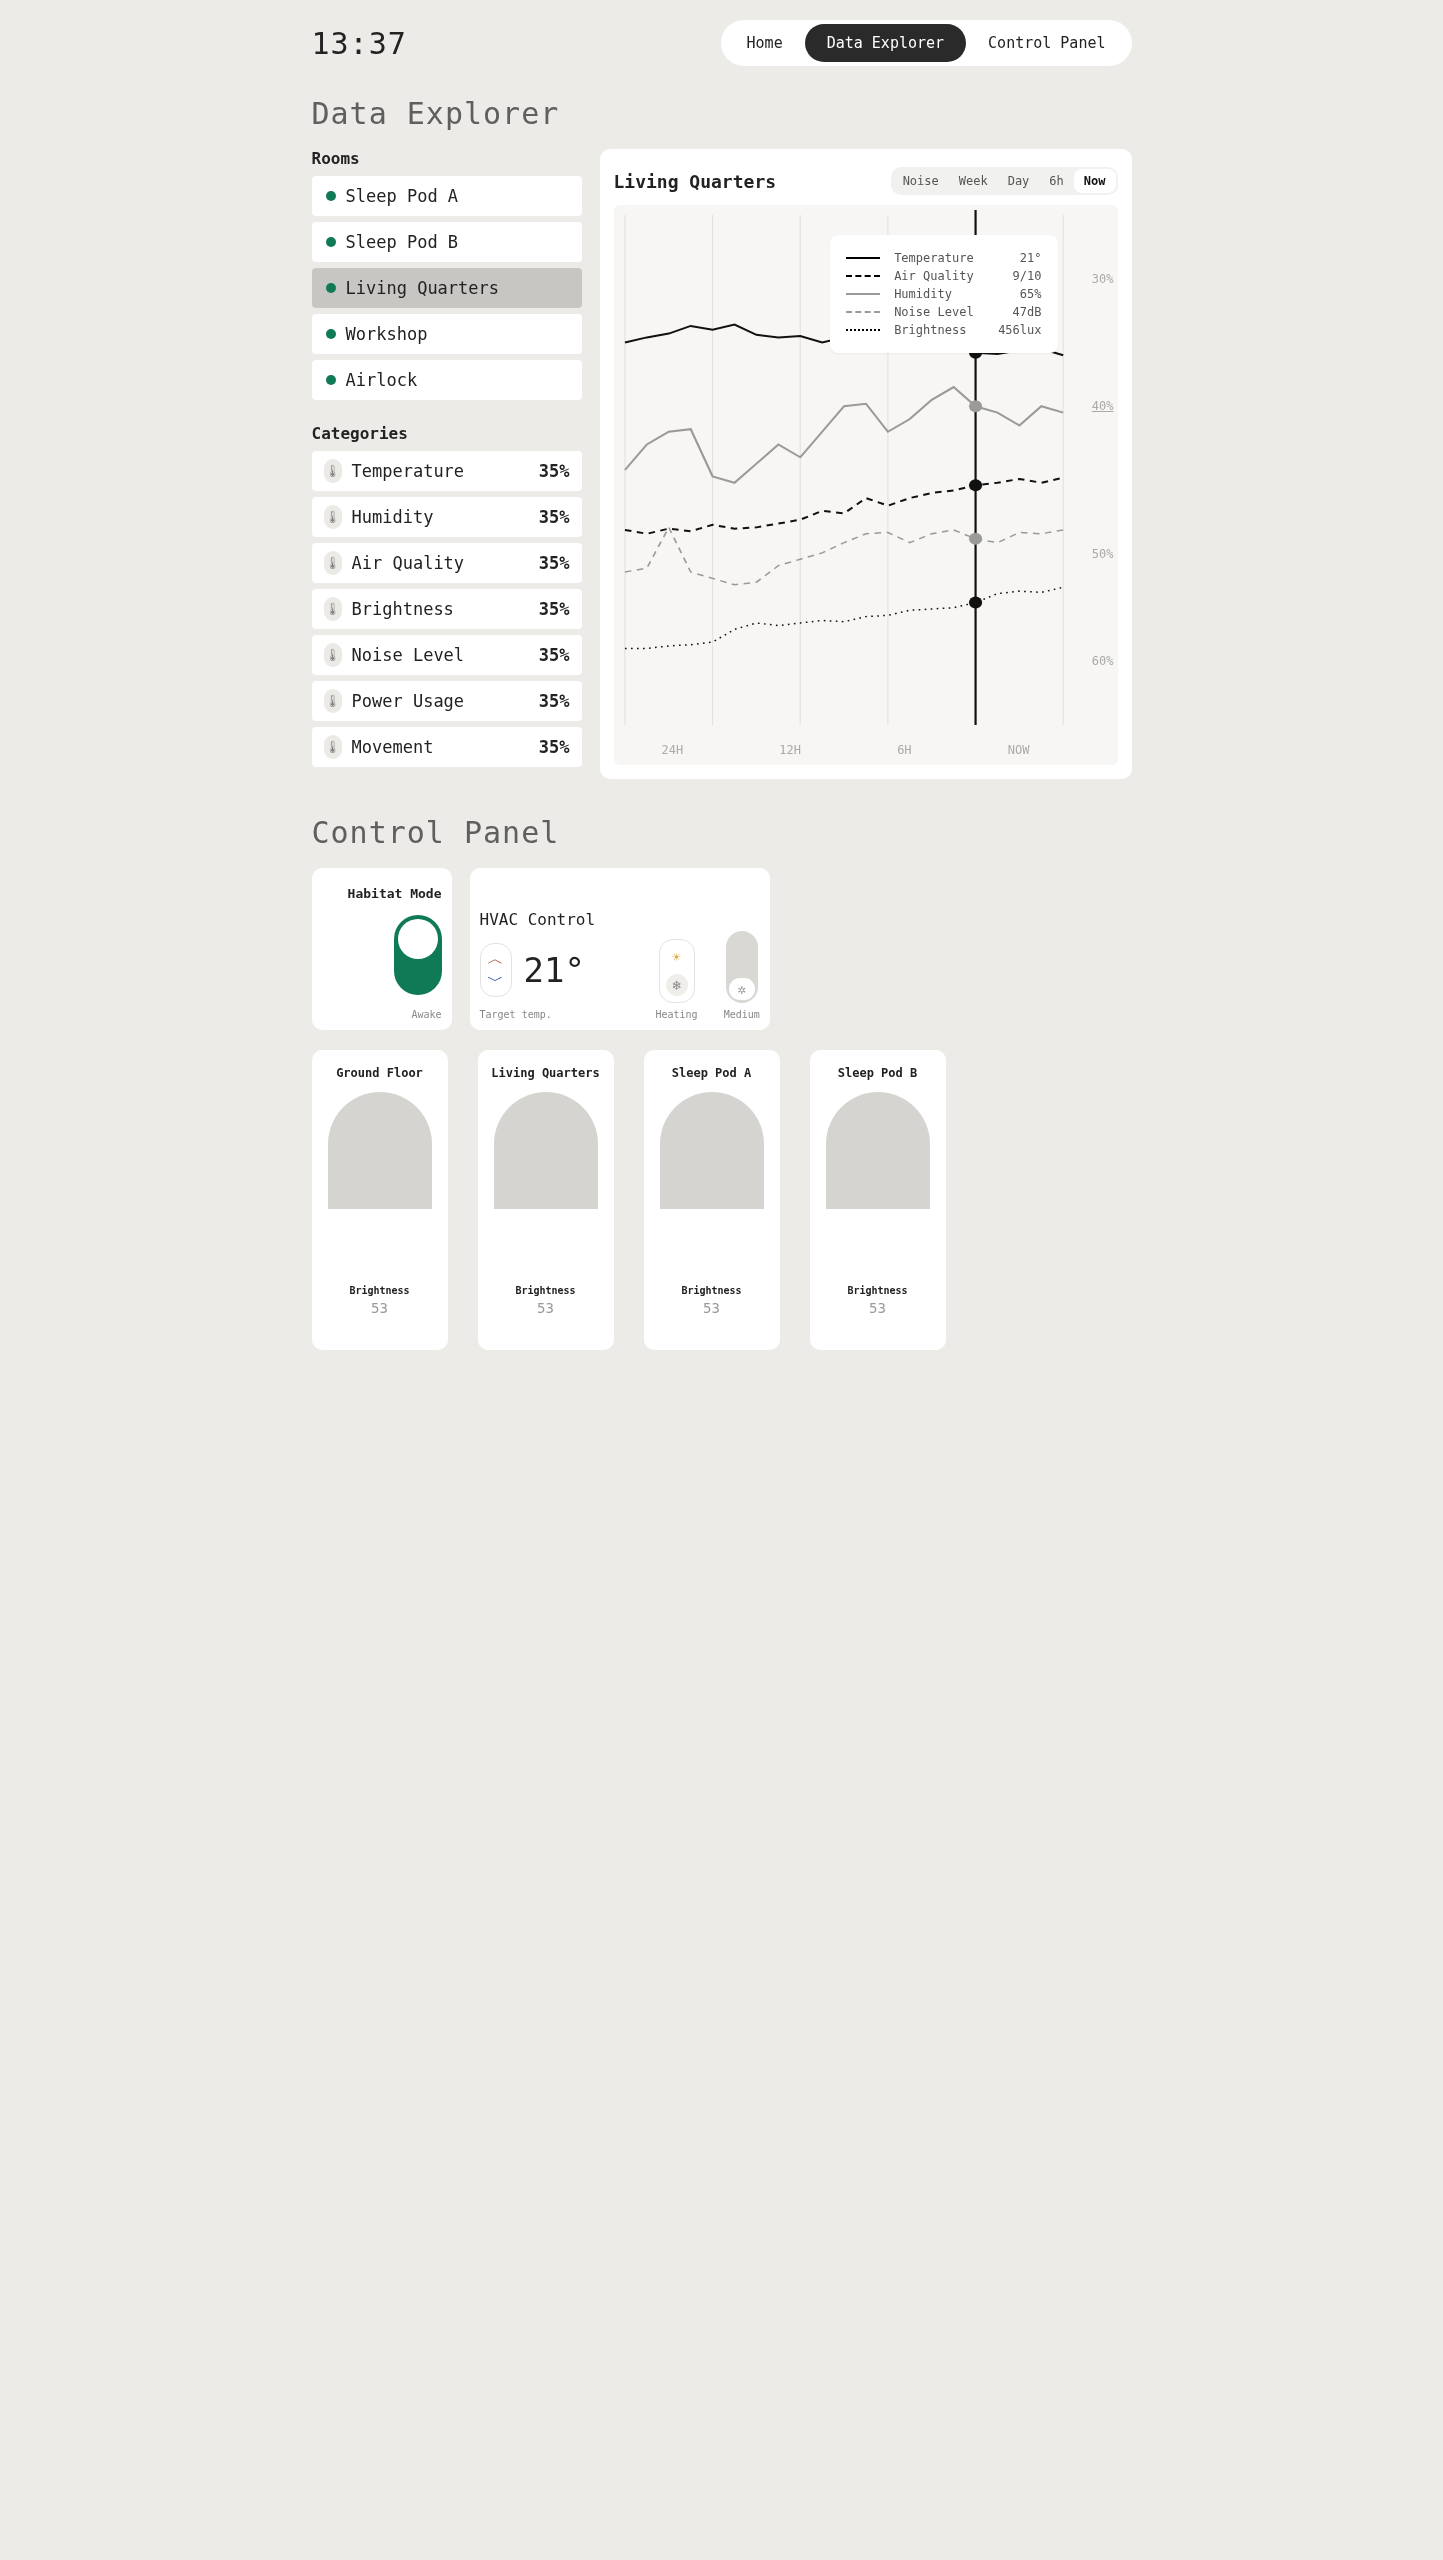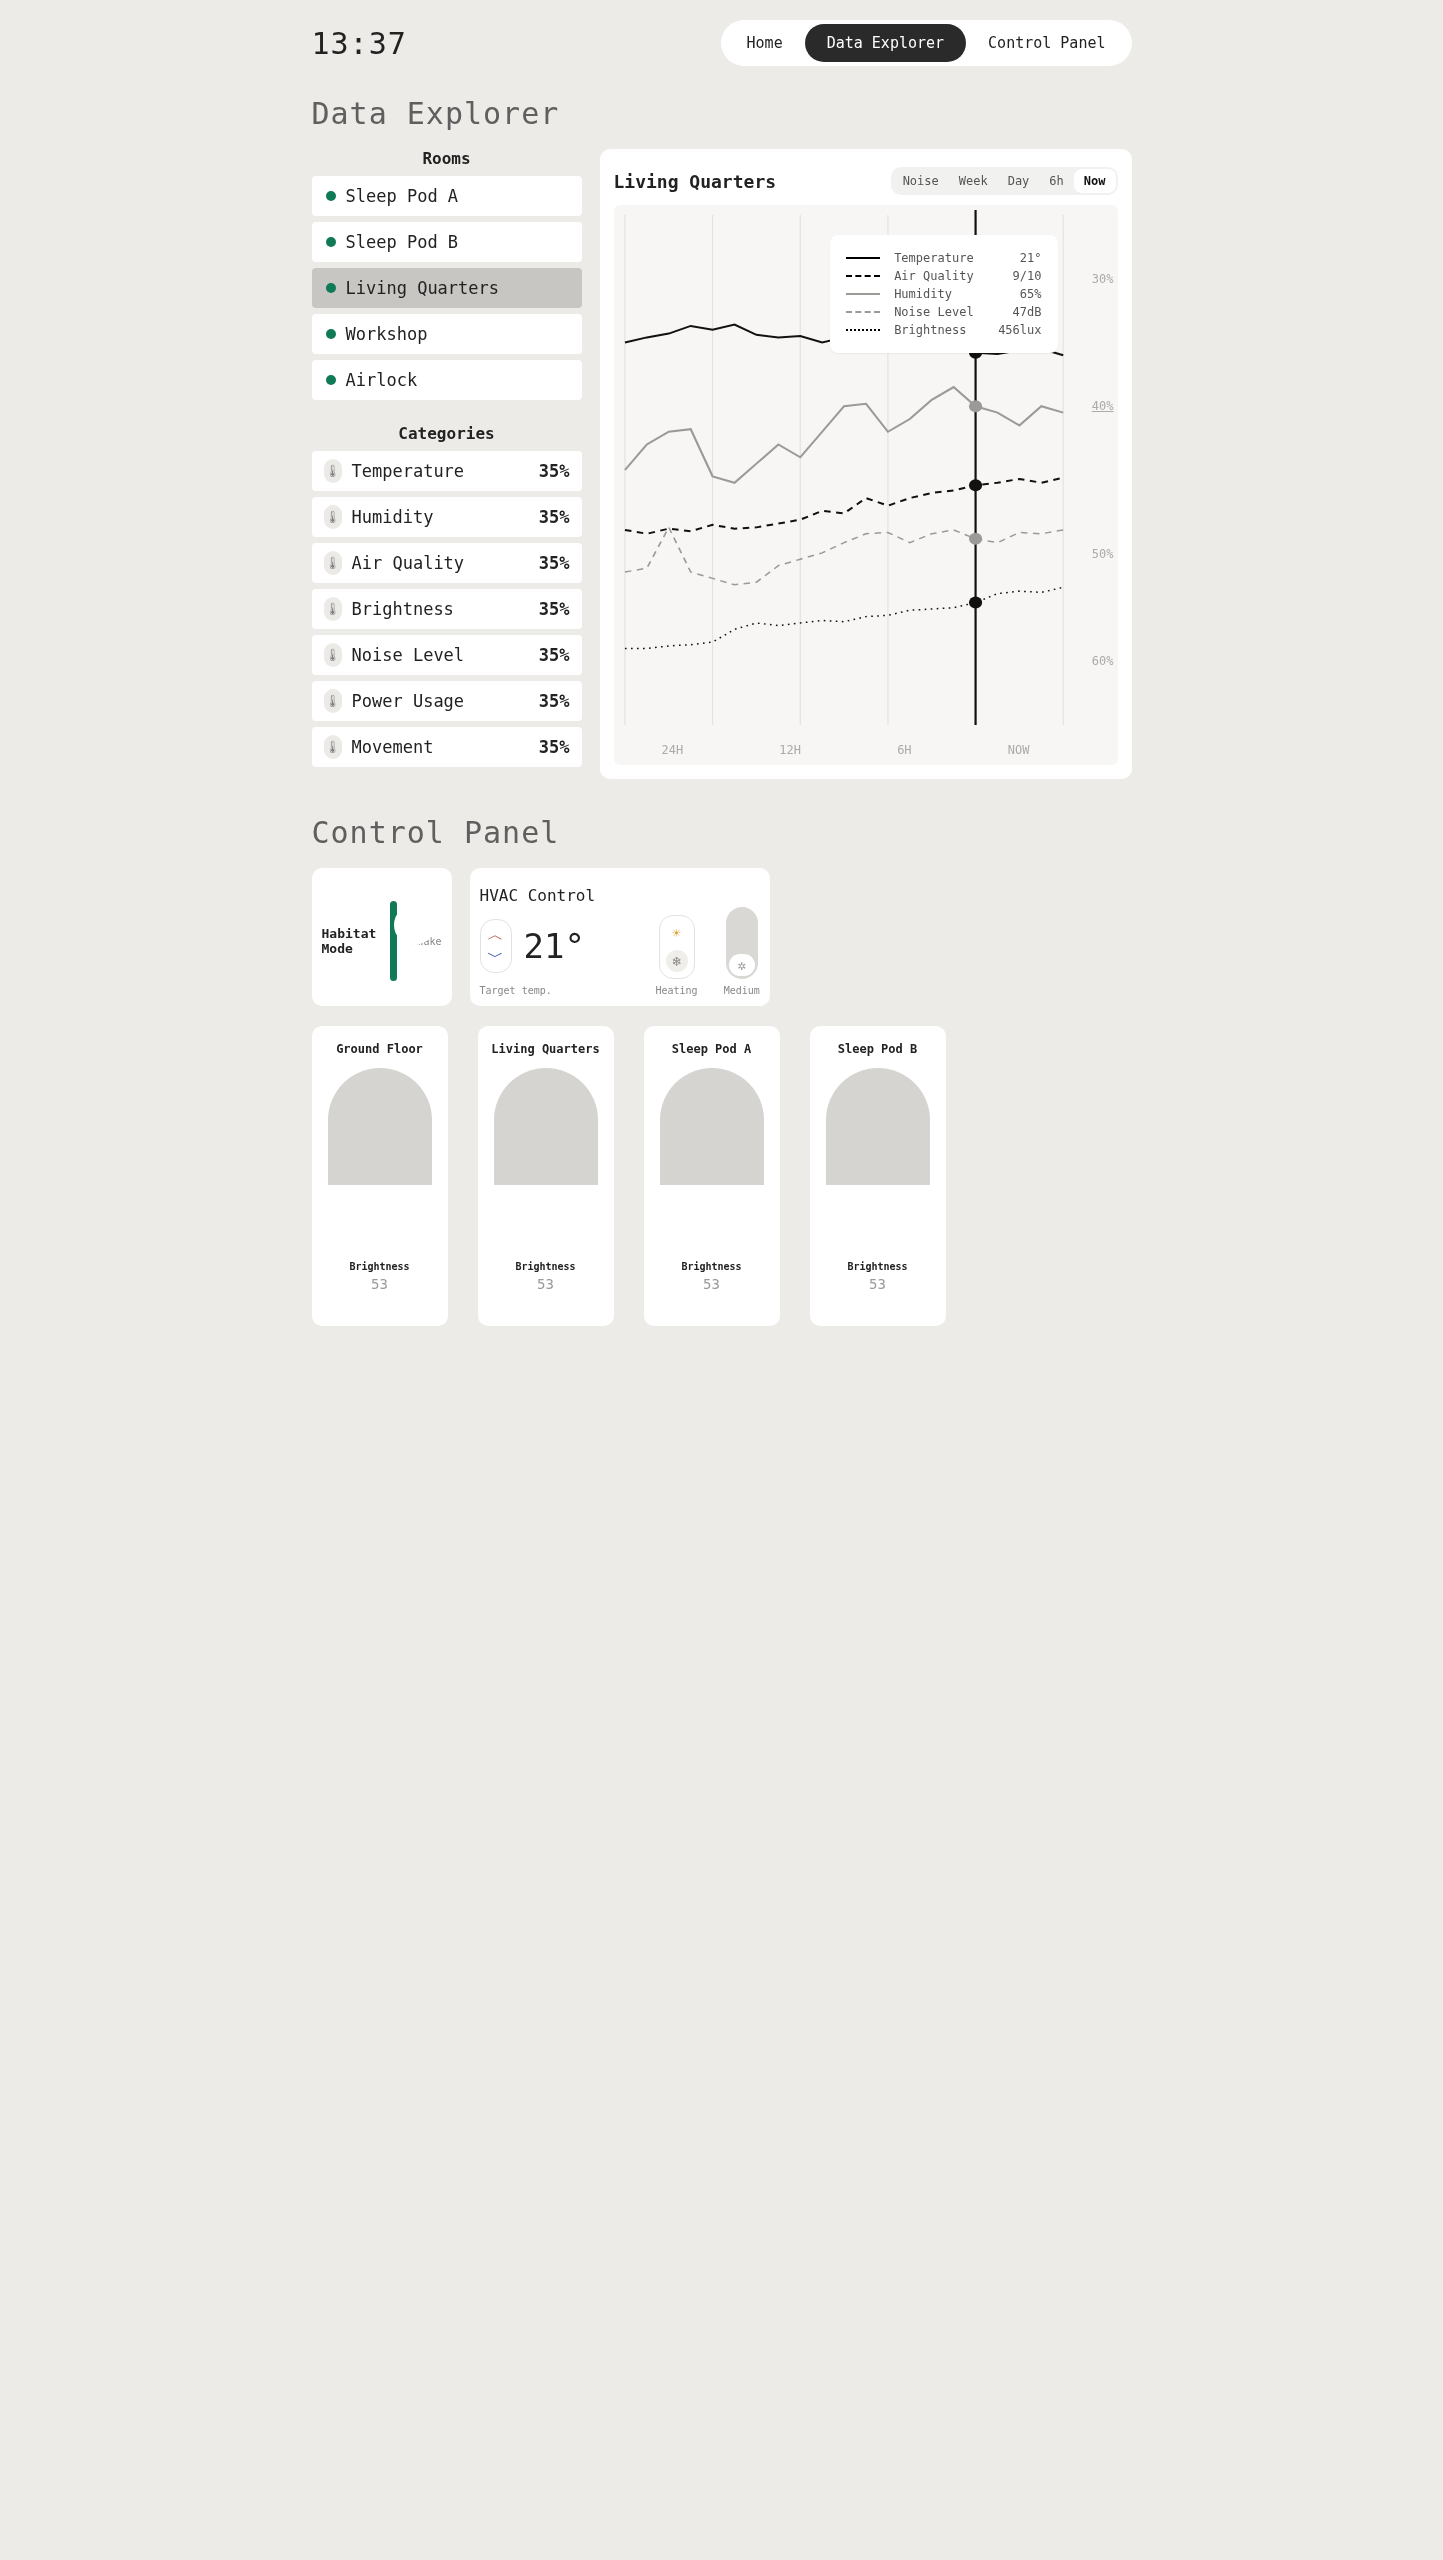--- a/index.html
+++ b/index.html
@@ -5,21 +5,21 @@
 html,body{margin:0;padding:0;background:#ecebe7;font-family:ui-monospace,Menlo,Consolas,monospace;color:#222}
 .app{width:820px;margin:0 auto;padding:20px 20px 40px 20px}
 .topbar{display:flex;align-items:center;justify-content:space-between;margin-bottom:30px}
 .clock{font-size:30px;letter-spacing:1px}
 .nav{background:#fff;border-radius:28px;padding:4px;display:flex;gap:0}
 .nav-item{padding:10px 22px;border-radius:24px;font-size:15px;cursor:pointer}
 .nav-item.active{background:#2a2a2a;color:#fff}
 h1.section{font-size:30px;font-weight:500;color:#5f5f5f;margin:6px 0 18px 0;letter-spacing:1px}
 .explorer{display:flex;gap:18px}
 .side{width:270px;display:flex;flex-direction:column;gap:24px}
-.side h3{text-align:center;font-size:16px;font-weight:600;margin:0 0 8px 0}
+.side h3{font-size:16px;font-weight:600;margin:0 0 8px 0}
 .list{display:flex;flex-direction:column;gap:6px}
 .room{background:#fff;border-radius:4px;padding:10px 14px;display:flex;align-items:center;gap:10px;cursor:pointer;font-size:17px}
 .room.active{background:#c7c6c2}
 .dot{width:10px;height:10px;border-radius:50%;background:#0f7a55}
 .cat{background:#fff;border-radius:4px;padding:8px 12px;display:flex;align-items:center;gap:10px;font-size:17px}
 .thermo{width:18px;height:24px;background:#eceae6;border-radius:10px;display:flex;align-items:center;justify-content:center;font-size:12px;color:#777}
 .cat .catname{flex:1}
 .cat .catval{font-weight:700}
 .chartcard{flex:1;background:#fff;border-radius:10px;padding:18px 14px 14px 14px;display:flex;flex-direction:column;gap:10px}
 .charthead{display:flex;align-items:center;justify-content:space-between}
@@ -30,21 +30,21 @@
 .chartbody{position:relative;background:#f7f6f4;border-radius:6px;height:560px}
 svg.plot{position:absolute;inset:0;width:100%;height:100%}
 .legendbox{position:absolute;right:60px;top:30px;background:#fff;border-radius:8px;padding:12px 16px;font-size:12px;box-shadow:0 1px 2px rgba(0,0,0,.05)}
 .legendrow{display:flex;align-items:center;gap:14px;margin:4px 0}
 .legendrow .swatch{width:34px;height:0;border-top:2px solid #000}
 .legendrow .lab{flex:1;min-width:90px;color:#555}
 .legendrow .val{color:#555}
 .ytick{position:absolute;right:4px;font-size:12px;color:#aaa;transform:translateY(-50%)}
 .xticks{position:absolute;bottom:8px;left:0;right:40px;display:flex;justify-content:space-around;font-size:12px;color:#aaa}
 .controls{display:flex;gap:18px;flex-wrap:wrap}
-.card{background:#fff;border-radius:10px;padding:18px 10px 10px 10px;display:flex;flex-direction:row;align-items:center;gap:14px}
+.card{background:#fff;border-radius:10px;padding:18px 10px 10px 10px;display:flex;flex-direction:column;align-items:flex-end;gap:14px}
 .card .title{font-size:13px;font-weight:600}
 .card .state{font-size:10px;color:#888}
 .hvac{background:#fff;border-radius:10px;padding:18px 10px 10px 10px;display:flex;gap:26px;align-items:flex-end}
 .hvacblock{display:flex;flex-direction:column;align-items:center;gap:6px}
 .hvacblock .state{font-size:10px;color:#888}
 .targettemp{display:flex;align-items:center;gap:12px}
 .chevcol{background:#fff;border:1px solid #e4e2de;border-radius:14px;padding:4px 4px;display:flex;flex-direction:column;gap:0}
 .chev{width:22px;height:22px;display:flex;align-items:center;justify-content:center;font-size:16px;color:#a64a3f}
 .chev.down{color:#2a4aa6}
 .tempval{font-size:34px}

